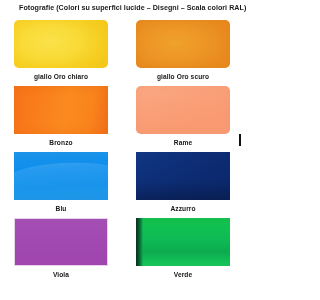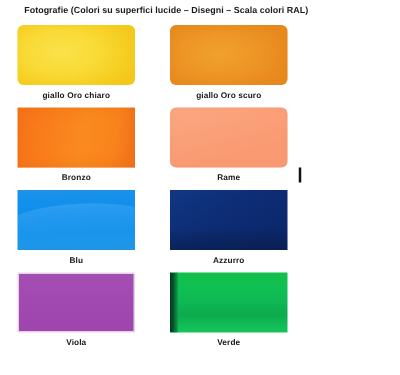--- a/index.html
+++ b/index.html
@@ -16,30 +16,29 @@
   }
   #page {
     position: relative;
     width: 264px;
     height: 300px;
   }
 
   
   .title {
     position: absolute;
-    left: 5px;
+    left: 19px;
     top: 3px;
     width: 256px;
     font-size: 7.1px;
     font-weight: bold;
     color: #1a1a1a;
     letter-spacing: 0.05px;
     line-height: 10px;
     white-space: nowrap;
-    text-align: center;
   }
 
   
   .grid {
     position: absolute;
     left: 0;
     top: 20px;
     width: 264px;
   }
   .row {

